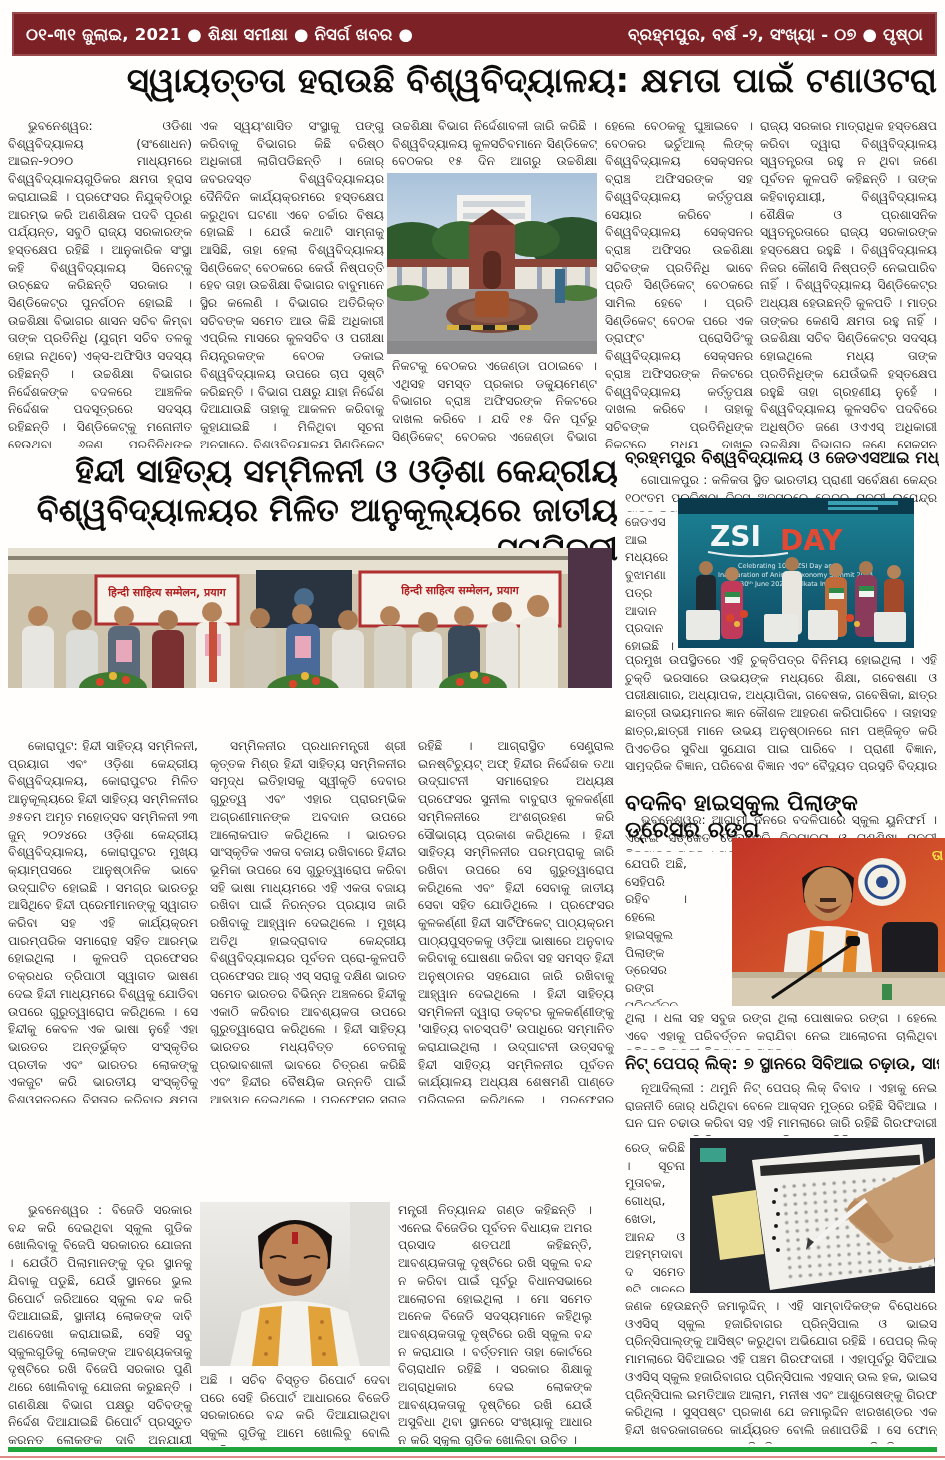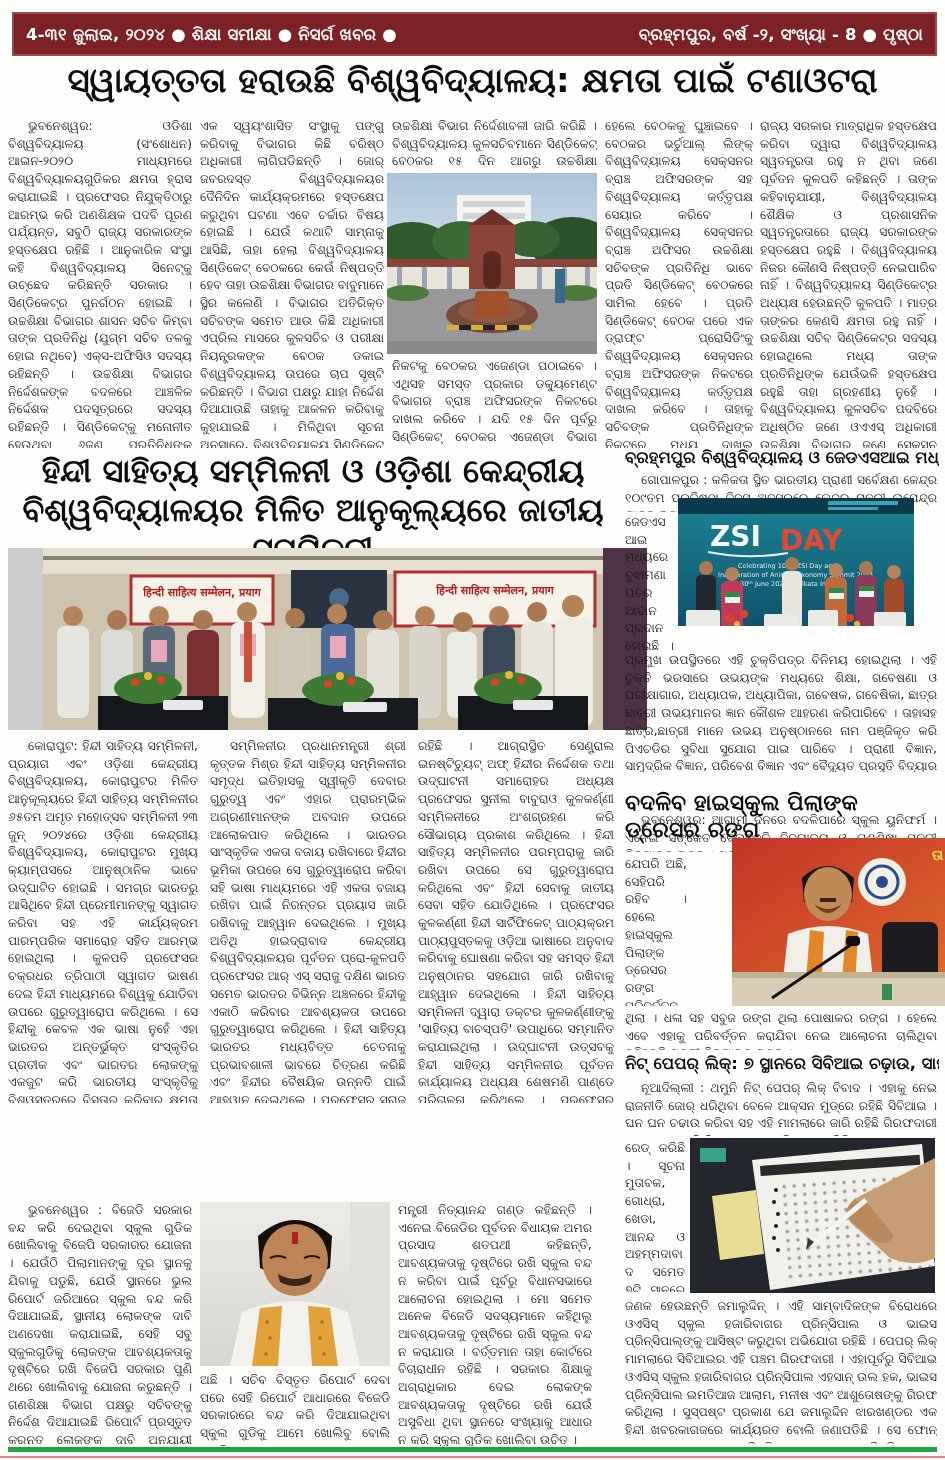--- a/index.html
+++ b/index.html
@@ -2,40 +2,40 @@
 <html><head>
 <meta charset="utf-8">
 <style>
   html,body{margin:0;padding:0;background:#e8e8e8;}
   .page{position:relative;width:945px;height:1460px;background:#fffefd;margin:0 auto;
         font-family:"DejaVu Sans",sans-serif;overflow:hidden;color:#161616;}
   .abs{position:absolute;}
   .masthead{background:#7c2125;border:2px solid #9a4a4a;color:#fff;display:flex;
         justify-content:space-between;align-items:center;padding:0 12px;
         font-weight:bold;font-size:16.5px;letter-spacing:.2px;}
-  .hl{font-weight:bold;color:#0d0d0d;text-align:center;line-height:1.22;}
+  .hl{font-weight:bold;color:#0d0d0d;text-align:right;line-height:1.22;}
   .hl-xl{font-size:34px;}
   .hl-lg{font-size:32px;}
   .hl-md{font-size:22px;text-align:left;}
   .hl-sm{font-size:16.5px;text-align:left;white-space:nowrap;overflow:hidden;}
   .bt{font-size:12.3px;line-height:1.44;text-align:justify;overflow:hidden;
       color:#1c1c1c;word-break:break-word;}
   .photo{overflow:hidden;background:#ccc;}
   .photo svg{display:block;}
   .rule-green{background:#21a63e;}
   .rule-red{background:#e08a88;}
 </style>
 </head>
 <body>
 
 <div class="page">
 
   <div class="abs masthead" style="left:12px;top:12px;width:897px;height:40px;">
-    <span>4-୩୧ ଜୁଲାଇ, ୨୦୨୪ ● ଶିକ୍ଷା ସମୀକ୍ଷା ● ନିସର୍ଗ ଖବର ●</span>
-    <span>ବ୍ରହ୍ମପୁର, ବର୍ଷ -୨, ସଂଖ୍ୟା - 8  ● ପୃଷ୍ଠା</span>
+    <span>୦୧-୩୧ ଜୁଲାଇ, 2021 ● ଶିକ୍ଷା ସମୀକ୍ଷା ● ନିସର୍ଗ ଖବର ●</span>
+    <span>ବ୍ରହ୍ମପୁର, ବର୍ଷ -୨, ସଂଖ୍ୟା - ୦୭  ● ପୃଷ୍ଠା</span>
   </div>
 
   <div class="abs hl hl-xl" style="left:8px;top:60px;width:929px;height:50px;">ସ୍ୱାୟତ୍ତତା ହରାଉଛି ବିଶ୍ୱବିଦ୍ୟାଳୟ: କ୍ଷମତା ପାଇଁ ଟଣାଓଟରା</div>
 
   <div class="abs bt" style="left:8px;top:118px;width:184px;height:330px;text-indent:20px;">ଭୁବନେଶ୍ୱର: ଓଡିଶା ବିଶ୍ୱବିଦ୍ୟାଳୟ (ସଂଶୋଧନ) ଆଇନ-୨୦୨୦ ମାଧ୍ୟମରେ ବିଶ୍ୱବିଦ୍ୟାଳୟଗୁଡିକର କ୍ଷମତା ହ୍ରାସ କରାଯାଇଛି । ପ୍ରଫେସର ନିଯୁକ୍ତିଠାରୁ ଆରମ୍ଭ କରି ଅଣଶିକ୍ଷକ ପଦବି ପୂରଣ ପର୍ଯ୍ୟନ୍ତ, ସବୁଠି ରାଜ୍ୟ ସରକାରଙ୍କ ହସ୍ତକ୍ଷେପ ରହିଛି । ଆନୁକାରିକ ସଂସ୍ଥା କହି ବିଶ୍ୱବିଦ୍ୟାଳୟ ସିନେଟ୍‌କୁ ଉଚ୍ଛେଦ କରିଛନ୍ତି ସରକାର । ସିଣ୍ଡିକେଟ୍‌ର ପୁନର୍ଗଠନ ହୋଇଛି । ଉଚ୍ଚଶିକ୍ଷା ବିଭାଗର ଶାସନ ସଚିବ କିମ୍ବା ତାଙ୍କ ପ୍ରତିନିଧି (ଯୁଗ୍ମ ସଚିବ ତଳକୁ ହୋଇ ନଥିବେ) ଏକ୍ସ-ଅଫିସିଓ ସଦସ୍ୟ ରହିଛନ୍ତି । ଉଚ୍ଚଶିକ୍ଷା ବିଭାଗର ନିର୍ଦ୍ଦେଶକଙ୍କ ବଦଳରେ ଆଞ୍ଚଳିକ ନିର୍ଦ୍ଦେଶକ ପଦସୂତ୍ରରେ ସଦସ୍ୟ ରହିଛନ୍ତି । ସିଣ୍ଡିକେଟ୍‌କୁ ମନୋନୀତ ହେଉଥିବା ୬ଜଣ ପ୍ରତିନିଧିଙ୍କ ମଧ୍ୟରେ ୩ଜଣ କୁଳାଧ୍ୟପତି ଓ ୩ଜଣ ରାଜ୍ୟ ସରକାରଙ୍କ ଦ୍ୱାରା ଚୟନ ହେଉଛନ୍ତି । ଏହାପରେ ମଧ୍ୟ ଉଚ୍ଚଶିକ୍ଷା ବିଭାଗର ବାବୁମାନଙ୍କ ହାକିମାତି ସରି ନାହିଁ । ବିଶ୍ୱବିଦ୍ୟାଳୟ ଭଳି</div>
   <div class="abs bt" style="left:200px;top:118px;width:184px;height:330px;">ଏକ ସ୍ୱୟଂଶାସିତ ସଂସ୍ଥାକୁ ପଙ୍ଗୁ କରିବାକୁ ବିଭାଗର କିଛି ବରିଷ୍ଠ ଅଧିକାରୀ ଲାଗିପଡିଛନ୍ତି । ଜୋର୍ ଜବରଦସ୍ତ ବିଶ୍ୱବିଦ୍ୟାଳୟର ଦୈନିଦିନ କାର୍ଯ୍ୟକ୍ରମରେ ହସ୍ତକ୍ଷେପ କରୁଥିବା ଘଟଣା ଏବେ ଚର୍ଚ୍ଚାର ବିଷୟ ହୋଇଛି । ଯେଉଁ କଥାଟି ସାମ୍ନାକୁ ଆସିଛି, ତାହା ହେଲା ବିଶ୍ୱବିଦ୍ୟାଳୟ ସିଣ୍ଡିକେଟ୍ ବେଠକରେ କେଉଁ ନିଷ୍ପତ୍ତି ହେବ ତାହା ଉଚ୍ଚଶିକ୍ଷା ବିଭାଗର ବାବୁମାନେ ସ୍ଥିର କଲେଣି । ବିଭାଗର ଅତିରିକ୍ତ ସଚିବଙ୍କ ସମେତ ଆଉ କିଛି ଅଧିକାରୀ ଏପ୍ରିଲ ମାସରେ କୁଳସଚିବ ଓ ପରୀକ୍ଷା ନିୟନ୍ତ୍ରକଙ୍କ ବେଠକ ଡକାଇ ବିଶ୍ୱବିଦ୍ୟାଳୟ ଉପରେ ଚାପ ସୃଷ୍ଟି କରିଛନ୍ତି । ବିଭାଗ ପକ୍ଷରୁ ଯାହା ନିର୍ଦ୍ଦେଶ ଦିଆଯାଉଛି ତାହାକୁ ଆକଳନ କରିବାକୁ କୁହାଯାଇଛି । ମିଳିଥିବା ସୂଚନା ଅନୁସାରେ, ବିଶ୍ୱବିଦ୍ୟାଳୟ ସିଣ୍ଡିକେଟ୍ ବୈଠକ କିଭଳି ହେବ ସେନେଇ</div>
   <div class="abs bt" style="left:392px;top:118px;width:205px;height:53px;">ଉଚ୍ଚଶିକ୍ଷା ବିଭାଗ ନିର୍ଦ୍ଦେଶାବଳୀ ଜାରି କରିଛି । ବିଶ୍ୱବିଦ୍ୟାଳୟ କୁଳସଚିବମାନେ ସିଣ୍ଡିକେଟ୍ ବେଠକର ୧୫ ଦିନ ଆଗରୁ ଉଚ୍ଚଶିକ୍ଷା ସଚିବଙ୍କ</div>
 
   <div class="abs photo" style="left:387px;top:173px;width:210px;height:181px;">
     <svg width="210" height="181" viewBox="0 0 210 181">
@@ -86,21 +86,21 @@
       <rect x="168" y="96" width="10" height="34" fill="#3a6a8a"></rect>
     </svg>
   </div>
 
   <div class="abs bt" style="left:392px;top:358px;width:205px;height:90px;">ନିକଟକୁ ବେଠକର ଏଜେଣ୍ଡା ପଠାଇବେ । ଏଥିସହ ସମସ୍ତ ପ୍ରକାର ଡକ୍ୟୁମେଣ୍ଟ ବିଭାଗର ବ୍ରାଞ୍ଚ ଅଫିସରଙ୍କ ନିକଟରେ ଦାଖଲ କରିବେ । ଯଦି ୧୫ ଦିନ ପୂର୍ବରୁ ସିଣ୍ଡିକେଟ୍ ବେଠକର ଏଜେଣ୍ଡା ବିଭାଗ ନିକଟରେ ନ ପହଞ୍ଚେ ତାହା</div>
   <div class="abs bt" style="left:605px;top:118px;width:148px;height:330px;">ହେଲେ ବେଠକକୁ ଘୁଞ୍ଚାଇବେ । ବେଠକର ଭର୍ଚୁଆଲ୍ ଲିଙ୍କ୍ ବିଶ୍ୱବିଦ୍ୟାଳୟ ସେକ୍ସନର ବ୍ରାଞ୍ଚ ଅଫିସରଙ୍କ ସହ ବିଶ୍ୱବିଦ୍ୟାଳୟ କର୍ତ୍ତୃପକ୍ଷ ସେୟାର କରିବେ । ବିଶ୍ୱବିଦ୍ୟାଳୟ ସେକ୍ସନର ବ୍ରାଞ୍ଚ ଅଫିସର ଉଚ୍ଚଶିକ୍ଷା ସଚିବଙ୍କ ପ୍ରତିନିଧି ଭାବେ ପ୍ରତି ସିଣ୍ଡିକେଟ୍ ବେଠକରେ ସାମିଲ ହେବେ । ପ୍ରତି ସିଣ୍ଡିକେଟ୍ ବେଠକ ପରେ ଏକ ଡ୍ରାଫ୍ଟ ପ୍ରୋସିଡିଂକୁ ବିଶ୍ୱବିଦ୍ୟାଳୟ ସେକ୍ସନର ବ୍ରାଞ୍ଚ ଅଫିସରଙ୍କ ନିକଟରେ ବିଶ୍ୱବିଦ୍ୟାଳୟ କର୍ତ୍ତୃପକ୍ଷ ଦାଖଲ କରିବେ । ତାହାକୁ ସଚିବଙ୍କ ପ୍ରତିନିଧିଙ୍କ ନିକଟରେ ମଧ୍ୟ ଦାଖଲ କରାଯିବ । ଉଚ୍ଚଶିକ୍ଷା ବିଭାଗ ଅଧିକାରୀ ବେଠକ ନିଷ୍ପତ୍ତିର ଡ୍ରାଫ୍ଟକୁ ଅନୁଧ୍ୟାନ କରିବା ପରେ ବିଶ୍ୱବିଦ୍ୟାଳୟ ଅନୁମୋଦନ କରିବ । ବିଶ୍ୱବିଦ୍ୟାଳୟର ବିତ୍ତ ନିୟନ୍ତ୍ରକ ସ୍ୱତନ୍ତ୍ର ଅତିଥି ସିଣ୍ଡିକେଟ୍ ବେଠକରେ ସାମିଲ ହେବେ ବୋଲି ବିଭାଗ ପକ୍ଷରୁ କୁହାଯାଇଛି । ଧୀରେ ଧୀରେ</div>
   <div class="abs bt" style="left:760px;top:118px;width:177px;height:330px;">ରାଜ୍ୟ ସରକାର ମାତ୍ରାଧିକ ହସ୍ତକ୍ଷେପ କରିବା ଦ୍ୱାରା ବିଶ୍ୱବିଦ୍ୟାଳୟ ସ୍ୱତନ୍ତ୍ରତା ରହୁ ନ ଥିବା ଜଣେ ପୂର୍ବତନ କୁଳପତି କହିଛନ୍ତି । ତାଙ୍କ କହିବାନୁଯାୟୀ, ବିଶ୍ୱବିଦ୍ୟାଳୟ ଶୈକ୍ଷିକ ଓ ପ୍ରଶାସନିକ ସ୍ୱତନ୍ତ୍ରତାରେ ରାଜ୍ୟ ସରକାରଙ୍କ ହସ୍ତକ୍ଷେପ ରହୁଛି । ବିଶ୍ୱବିଦ୍ୟାଳୟ ନିଜର କୌଣସି ନିଷ୍ପତ୍ତି ନେଇପାରିବ ନାହିଁ । ବିଶ୍ୱବିଦ୍ୟାଳୟ ସିଣ୍ଡିକେଟ୍‌ର ଅଧ୍ୟକ୍ଷ ହେଉଛନ୍ତି କୁଳପତି । ମାତ୍ର ତାଙ୍କର କେଣସି କ୍ଷମତା ରହୁ ନାହିଁ । ଉଚ୍ଚଶିକ୍ଷା ସଚିବ ସିଣ୍ଡିକେଟ୍‌ର ସଦସ୍ୟ ହୋଇଥିଲେ ମଧ୍ୟ ତାଙ୍କ ପ୍ରତିନିଧିଙ୍କ ଯେଉଁଭଳି ହସ୍ତକ୍ଷେପ ରହୁଛି ତାହା ଗ୍ରହଣୀୟ ନୁହେଁ । ବିଶ୍ୱବିଦ୍ୟାଳୟ କୁଳସଚିବ ପଦବିରେ ଅଧିଷ୍ଠିତ ଜଣେ ଓଏଏସ୍ ଅଧିକାରୀ ଉଚ୍ଚଶିକ୍ଷା ବିଭାଗର ଜଣେ ସେକ୍ସନ ଅଫିସରଙ୍କ ନିକଟରେ କିଭଳି ରିପୋର୍ଟ କରିବେ ତାହା ବିସ୍ମିତ କରୁଛି । ସରକାରୀ ବାବୁମାନଙ୍କ ଏଭଳି ହସ୍ତକ୍ଷେପକୁ ନୂଆ ସରକାର ଗୁରୁତ୍ୱ ଦେବାର ଆବଶ୍ୟକତା ରହିଥିବା ମତପ୍ରକାଶ ପାଇଛି ।</div>
 
   <div class="abs hl hl-lg" style="left:8px;top:452px;width:610px;height:90px;">ହିନ୍ଦୀ ସାହିତ୍ୟ ସମ୍ମିଳନୀ ଓ ଓଡ଼ିଶା କେନ୍ଦ୍ରୀୟ ବିଶ୍ୱବିଦ୍ୟାଳୟର ମିଳିତ ଆନୁକୂଲ୍ୟରେ ଜାତୀୟ ସମ୍ମିଳନୀ</div>
 
-  <div class="abs photo" style="left:8px;top:548px;width:604px;height:182px;padding-left:35px;">
+  <div class="abs photo" style="left:8px;top:548px;width:604px;height:140px;">
     <svg width="604" height="182" viewBox="0 0 604 182">
       <rect width="604" height="182" fill="#cec4ae"></rect>
       <rect width="604" height="26" fill="#e6e0d0"></rect>
       <rect x="0" y="8" width="604" height="4" fill="#8a8272"></rect>
       <rect x="560" y="0" width="44" height="182" fill="#4e3245"></rect>
       <rect x="88" y="28" width="142" height="48" fill="#f6f2ea" stroke="#b03030" stroke-width="3"></rect>
       <text x="159" y="48" font-size="11" fill="#b02020" text-anchor="middle" font-weight="bold">हिन्दी साहित्य सम्मेलन, प्रयाग</text>
       <rect x="352" y="24" width="200" height="54" fill="#f6f2ea" stroke="#b03030" stroke-width="3"></rect>
       <text x="452" y="46" font-size="11" fill="#b02020" text-anchor="middle" font-weight="bold">हिन्दी साहित्य सम्मेलन, प्रयाग</text>
       <rect x="248" y="22" width="96" height="58" fill="#2a3440"></rect>
@@ -193,21 +193,21 @@
   </div>
 
   <div class="abs bt" style="left:8px;top:738px;width:190px;height:365px;text-indent:20px;">କୋରାପୁଟ: ହିନ୍ଦୀ ସାହିତ୍ୟ ସମ୍ମିଳନୀ, ପ୍ରୟାଗ ଏବଂ ଓଡ଼ିଶା କେନ୍ଦ୍ରୀୟ ବିଶ୍ୱବିଦ୍ୟାଳୟ, କୋରାପୁଟର ମିଳିତ ଆନୁକୂଲ୍ୟରେ ହିନ୍ଦୀ ସାହିତ୍ୟ ସମ୍ମିଳନୀର ୬୫ତମ ଅମୃତ ମହୋତ୍ସବ ସମ୍ମିଳନୀ ୨୩ ଜୁନ୍ ୨୦୨୪ରେ ଓଡ଼ିଶା କେନ୍ଦ୍ରୀୟ ବିଶ୍ୱବିଦ୍ୟାଳୟ, କୋରାପୁଟର ମୁଖ୍ୟ କ୍ୟାମ୍ପସରେ ଆନୁଷ୍ଠାନିକ ଭାବେ ଉଦ୍‌ଘାଟିତ ହୋଇଛି । ସମଗ୍ର ଭାରତରୁ ଆସିଥିବେ ହିନ୍ଦୀ ପ୍ରେମୀମାନଙ୍କୁ ସ୍ୱାଗତ କରିବା ସହ ଏହି କାର୍ଯ୍ୟକ୍ରମ ପାରମ୍ପରିକ ସମାରୋହ ସହିତ ଆରମ୍ଭ ହୋଇଥିଲା । କୁଳପତି ପ୍ରଫେସର ଚକ୍ରଧର ତ୍ରିପାଠୀ ସ୍ୱାଗତ ଭାଷଣ ଦେଇ ହିନ୍ଦୀ ମାଧ୍ୟମରେ ବିଶ୍ୱକୁ ଯୋଡିବା ଉପରେ ଗୁରୁତ୍ୱାରୋପ କରିଥିଲେ । ସେ ହିନ୍ଦୀକୁ କେବଳ ଏକ ଭାଷା ନୁହେଁ ଏହା ଭାରତର ଅନ୍ତର୍ଭୁକ୍ତ ସଂସ୍କୃତିର ପ୍ରତୀକ ଏବଂ ଭାରତର ଲୋକଙ୍କୁ ଏକଜୁଟ କରି ଭାରତୀୟ ସଂସ୍କୃତିକୁ ବିଶ୍ୱସ୍ତରରେ ବିସ୍ତାର କରିବାର କ୍ଷମତା ରଖିଛି ବୋଲି ବର୍ଣ୍ଣନା କରିଥିଲେ । ପ୍ରଫେସର ତ୍ରିପାଠୀ ହିନ୍ଦୀ ପ୍ରତି ତାଙ୍କର ଗଭୀର ଭଲପାଇବା ପ୍ରକାଶ କରିବା ସହ ଅନ୍ତର୍ଜାତୀୟ ମଞ୍ଚରେ ଭାଷାର ଉଜ୍ଜ୍ୱଳ ଭବିଷ୍ୟତର ପରିକଳ୍ପନା କରିଥିଲେ ।</div>
   <div class="abs bt" style="left:210px;top:738px;width:196px;height:365px;text-indent:20px;">ସମ୍ମିଳନୀର ପ୍ରଧାନମନ୍ତ୍ରୀ ଶ୍ରୀ କୃତ୍ତକ ମିଶ୍ର ହିନ୍ଦୀ ସାହିତ୍ୟ ସମ୍ମିଳନୀର ସମୃଦ୍ଧ ଇତିହାସକୁ ସ୍ୱୀକୃତି ଦେବାର ଗୁରୁତ୍ୱ ଏବଂ ଏହାର ପ୍ରାରମ୍ଭିକ ଅଗ୍ରଣୀମାନଙ୍କ ଅବଦାନ ଉପରେ ଆଲୋକପାତ କରିଥିଲେ । ଭାରତର ସାଂସ୍କୃତିକ ଏକତା ବଜାୟ ରଖିବାରେ ହିନ୍ଦୀର ଭୂମିକା ଉପରେ ସେ ଗୁରୁତ୍ୱାରୋପ କରିବା ସହି ଭାଷା ମାଧ୍ୟମରେ ଏହି ଏକତା ବଜାୟ ରଖିବା ପାଇଁ ନିରନ୍ତର ପ୍ରୟାସ ଜାରି ରଖିବାକୁ ଆହ୍ୱାନ ଦେଇଥିଲେ । ମୁଖ୍ୟ ଅତିଥି ହାଇଦ୍ରାବାଦ କେନ୍ଦ୍ରୀୟ ବିଶ୍ୱବିଦ୍ୟାଳୟର ପୂର୍ବତନ ପ୍ରୋ-କୁଳପତି ପ୍ରଫେସର ଆର୍ ଏସ୍ ସରାଜୁ ଦକ୍ଷିଣ ଭାରତ ସମେତ ଭାରତର ବିଭିନ୍ନ ଅଞ୍ଚଳରେ ହିନ୍ଦୀକୁ ଏକାଠି କରିବାର ଆବଶ୍ୟକତା ଉପରେ ଗୁରୁତ୍ୱାରୋପ କରିଥିଲେ । ହିନ୍ଦୀ ସାହିତ୍ୟ ଭାରତର ମଧ୍ୟବିତ୍ତ ଚେତନାକୁ ପ୍ରଭାବଶାଳୀ ଭାବରେ ଚିତ୍ରଣ କରିଛି ଏବଂ ହିନ୍ଦୀର ବୈଷୟିକ ଉନ୍ନତି ପାଇଁ ଆହ୍ୱାନ ଦେଇଥିଲେ । ପ୍ରଫେସର ସରାଜୁ କହିଥିଲେ ଯେ ସାଂସ୍କୃତିକ ପରିପୂର୍ଣ୍ଣତା ପାଇଁ ହିନ୍ଦୀକୁ ପ୍ରବାହିତ କରିବା ଜରୁରୀ ଏବଂ ଏହି ପ୍ରୟାସରେ ଅନୁଷ୍ଠାନର ଗୁରୁତ୍ୱପୂର୍ଣ୍ଣ ଭୂମିକା</div>
   <div class="abs bt" style="left:418px;top:738px;width:196px;height:365px;">ରହିଛି । ଆଗ୍ରାସ୍ଥିତ ସେଣ୍ଟ୍ରାଲ ଇନଷ୍ଟିଚ୍ୟୁଟ୍ ଅଫ୍ ହିନ୍ଦୀର ନିର୍ଦ୍ଦେଶକ ତଥା ଉଦ୍‌ଘାଟନୀ ସମାରୋହର ଅଧ୍ୟକ୍ଷ ପ୍ରଫେସର ସୁନୀଲ ବାବୁରାଓ କୁଳକର୍ଣ୍ଣୀ ସମ୍ମିଳନୀରେ ଅଂଶଗ୍ରହଣ କରି ସୌଭାଗ୍ୟ ପ୍ରକାଶ କରିଥିଲେ । ହିନ୍ଦୀ ସାହିତ୍ୟ ସମ୍ମିଳନୀର ପରମ୍ପରାକୁ ଜାରି ରଖିବା ଉପରେ ସେ ଗୁରୁତ୍ୱାରୋପ କରିଥିଲେ ଏବଂ ହିନ୍ଦୀ ସେବାକୁ ଜାତୀୟ ସେବା ସହିତ ଯୋଡିଥିଲେ । ପ୍ରଫେସର କୁଳକର୍ଣ୍ଣୀ ହିନ୍ଦୀ ସାର୍ଟିଫିକେଟ୍ ପାଠ୍ୟକ୍ରମ ପାଠ୍ୟପୁସ୍ତକକୁ ଓଡ଼ିଆ ଭାଷାରେ ଅନୁବାଦ କରିବାକୁ ଘୋଷଣା କରିବା ସହ ସମସ୍ତ ହିନ୍ଦୀ ଅନୁଷ୍ଠାନର ସହଯୋଗ ଜାରି ରଖିବାକୁ ଆହ୍ୱାନ ଦେଇଥିଲେ । ହିନ୍ଦୀ ସାହିତ୍ୟ ସମ୍ମିଳନୀ ଦ୍ୱାରା ଡକ୍ଟର କୁଳକର୍ଣ୍ଣୀଙ୍କୁ 'ସାହିତ୍ୟ ବାଚସ୍ପତି' ଉପାଧିରେ ସମ୍ମାନିତ କରାଯାଇଥିଲା । ଉଦ୍‌ଘାଟନୀ ଉତ୍ସବକୁ ହିନ୍ଦୀ ସାହିତ୍ୟ ସମ୍ମିଳନୀର ପୂର୍ବତନ କାର୍ଯ୍ୟାଳୟ ଅଧ୍ୟକ୍ଷ ଶେଷମଣି ପାଣ୍ଡେ ପରିଚାଳନା କରିଥିଲେ । ପ୍ରଫେସର ହେମରାଜ ମୀନା ସମ୍ମାନିତ ଅତିଥିଙ୍କ ପରିଚୟ ପ୍ରଦାନ କରିଥିବା ବେଳେ ପ୍ରଫେସର ରାମକିଶୋର ଶର୍ମା ଧନ୍ୟବାଦ ଅର୍ପଣ କରିଥିଲେ ।</div>
 
   <div class="abs hl hl-sm" style="left:625px;top:448px;width:314px;">ବ୍ରହ୍ମପୁର ବିଶ୍ୱବିଦ୍ୟାଳୟ ଓ ଜେଡଏସଆଇ ମଧ୍ୟରେ ଚୁକ୍ତିପତ୍ର ସ୍ୱାକ୍ଷର</div>
   <div class="abs bt" style="left:625px;top:472px;width:312px;height:40px;text-indent:16px;">ଗୋପାଳପୁର : କଳିକତା ସ୍ଥିତ ଭାରତୀୟ ପ୍ରାଣୀ ସର୍ବେକ୍ଷଣ କେନ୍ଦ୍ର ୧୦୯ତମ ପ୍ରତିଷ୍ଠା ଦିବସ ଅବସରରେ କେନ୍ଦ୍ର ମନ୍ତ୍ରୀ ଉପେନ୍ଦ୍ର ଯାଦବ ଉପସ୍ଥିତିରେ ବ୍ରହ୍ମପୁର ବିଶ୍ୱବିଦ୍ୟାଳୟ ଏବଂ</div>
   <div class="abs bt" style="left:625px;top:514px;width:49px;height:136px;">ଜେଡଏସଆଇ ମଧ୍ୟରେ ବୁଝାମଣା ପତ୍ର ଆଦାନ ପ୍ରଦାନ ହୋଇଛି । ବ୍ରହ୍ମପୁର ବିଶ୍ୱବିଦ୍ୟାଳୟର କୁଳପତି ପ୍ରଫେସର ଗୀତାଞ୍ଜଳି ଦାଶ ଏବଂ ଜେଡଏସ ଆଇର ନିର୍ଦ୍ଦେଶିକା ଡ.ଧ୍ରୀତି ବାନାର୍ଜୀଙ୍କ ସମେତ ବୈଜ୍ଞାନିକ,</div>
 
-  <div class="abs photo" style="left:678px;top:498px;width:236px;height:128px;">
+  <div class="abs photo" style="left:678px;top:498px;width:236px;height:150px;">
     <svg width="236" height="150" viewBox="0 0 236 150">
       <defs>
         <linearGradient id="zsibg" x1="0" y1="0" x2="0" y2="1">
           <stop offset="0" stop-color="#1d8496"></stop>
             <stop offset="1" stop-color="#0d4a63"></stop>
         </linearGradient>
       </defs>
       <rect width="236" height="150" fill="url(#zsibg)"></rect>
       <rect width="236" height="16" fill="#0b3a4d"></rect>
       <rect x="150" y="3" width="70" height="4" fill="#3aa0b4"></rect>

